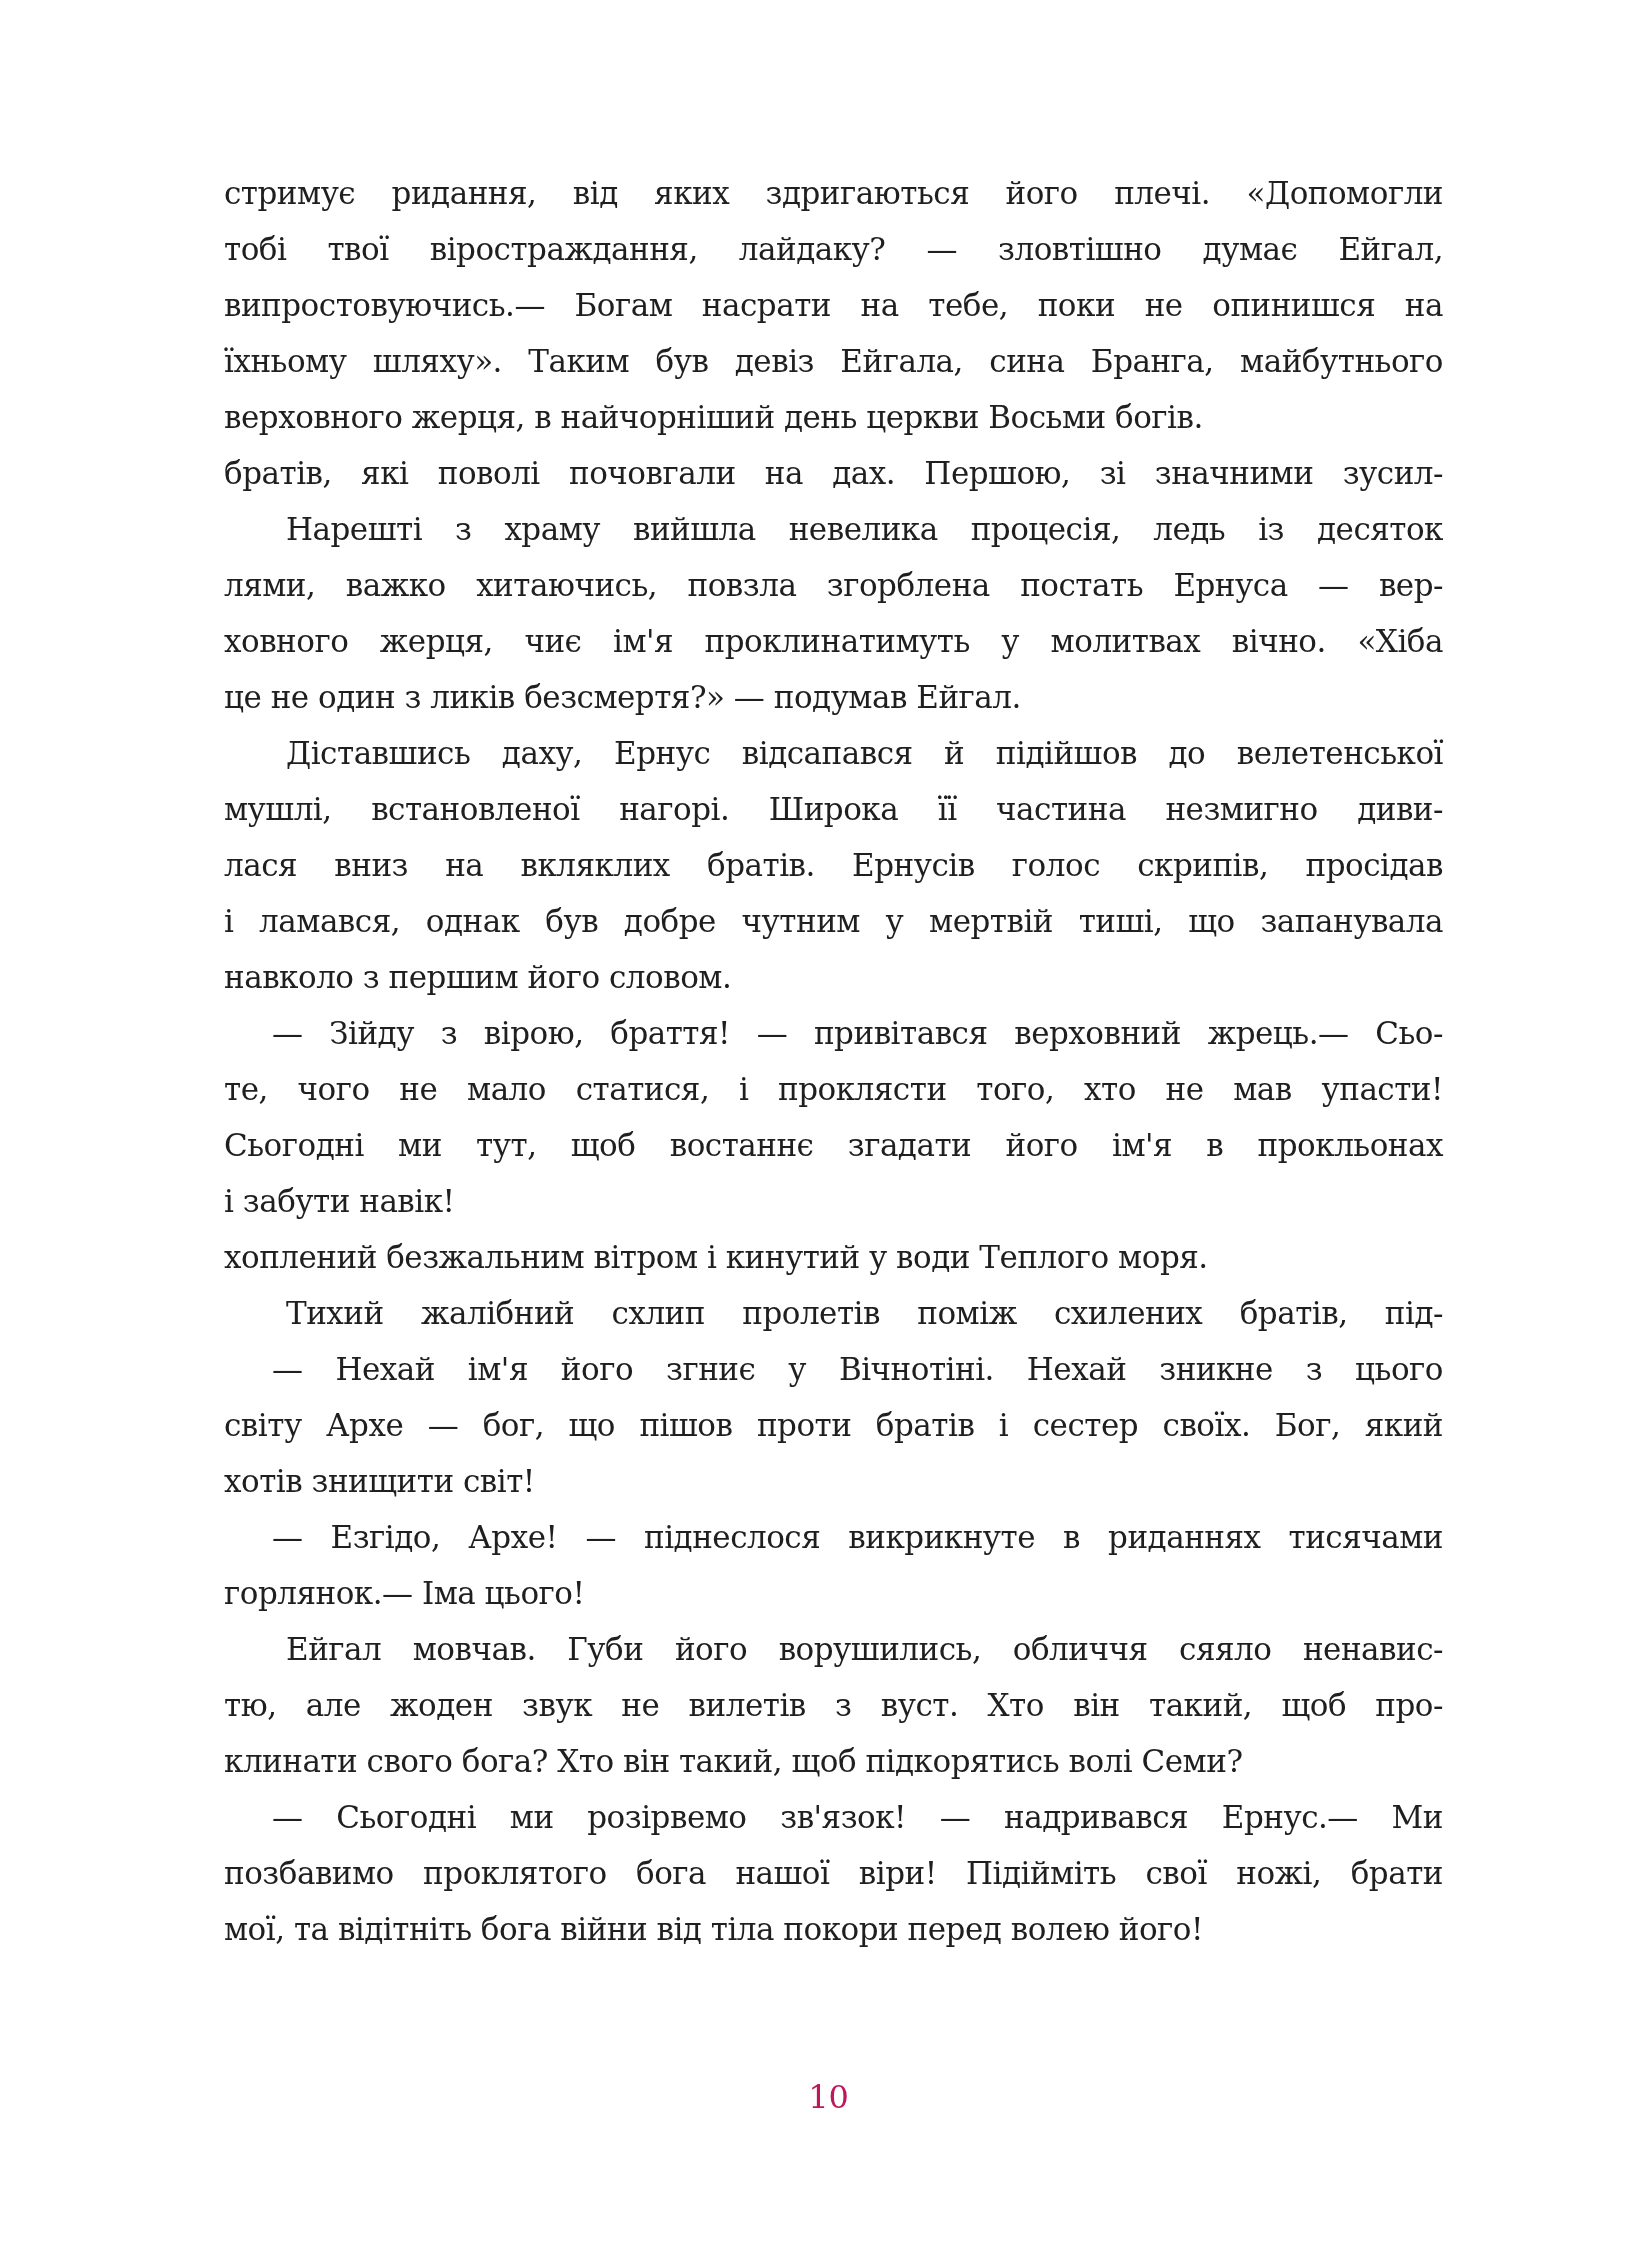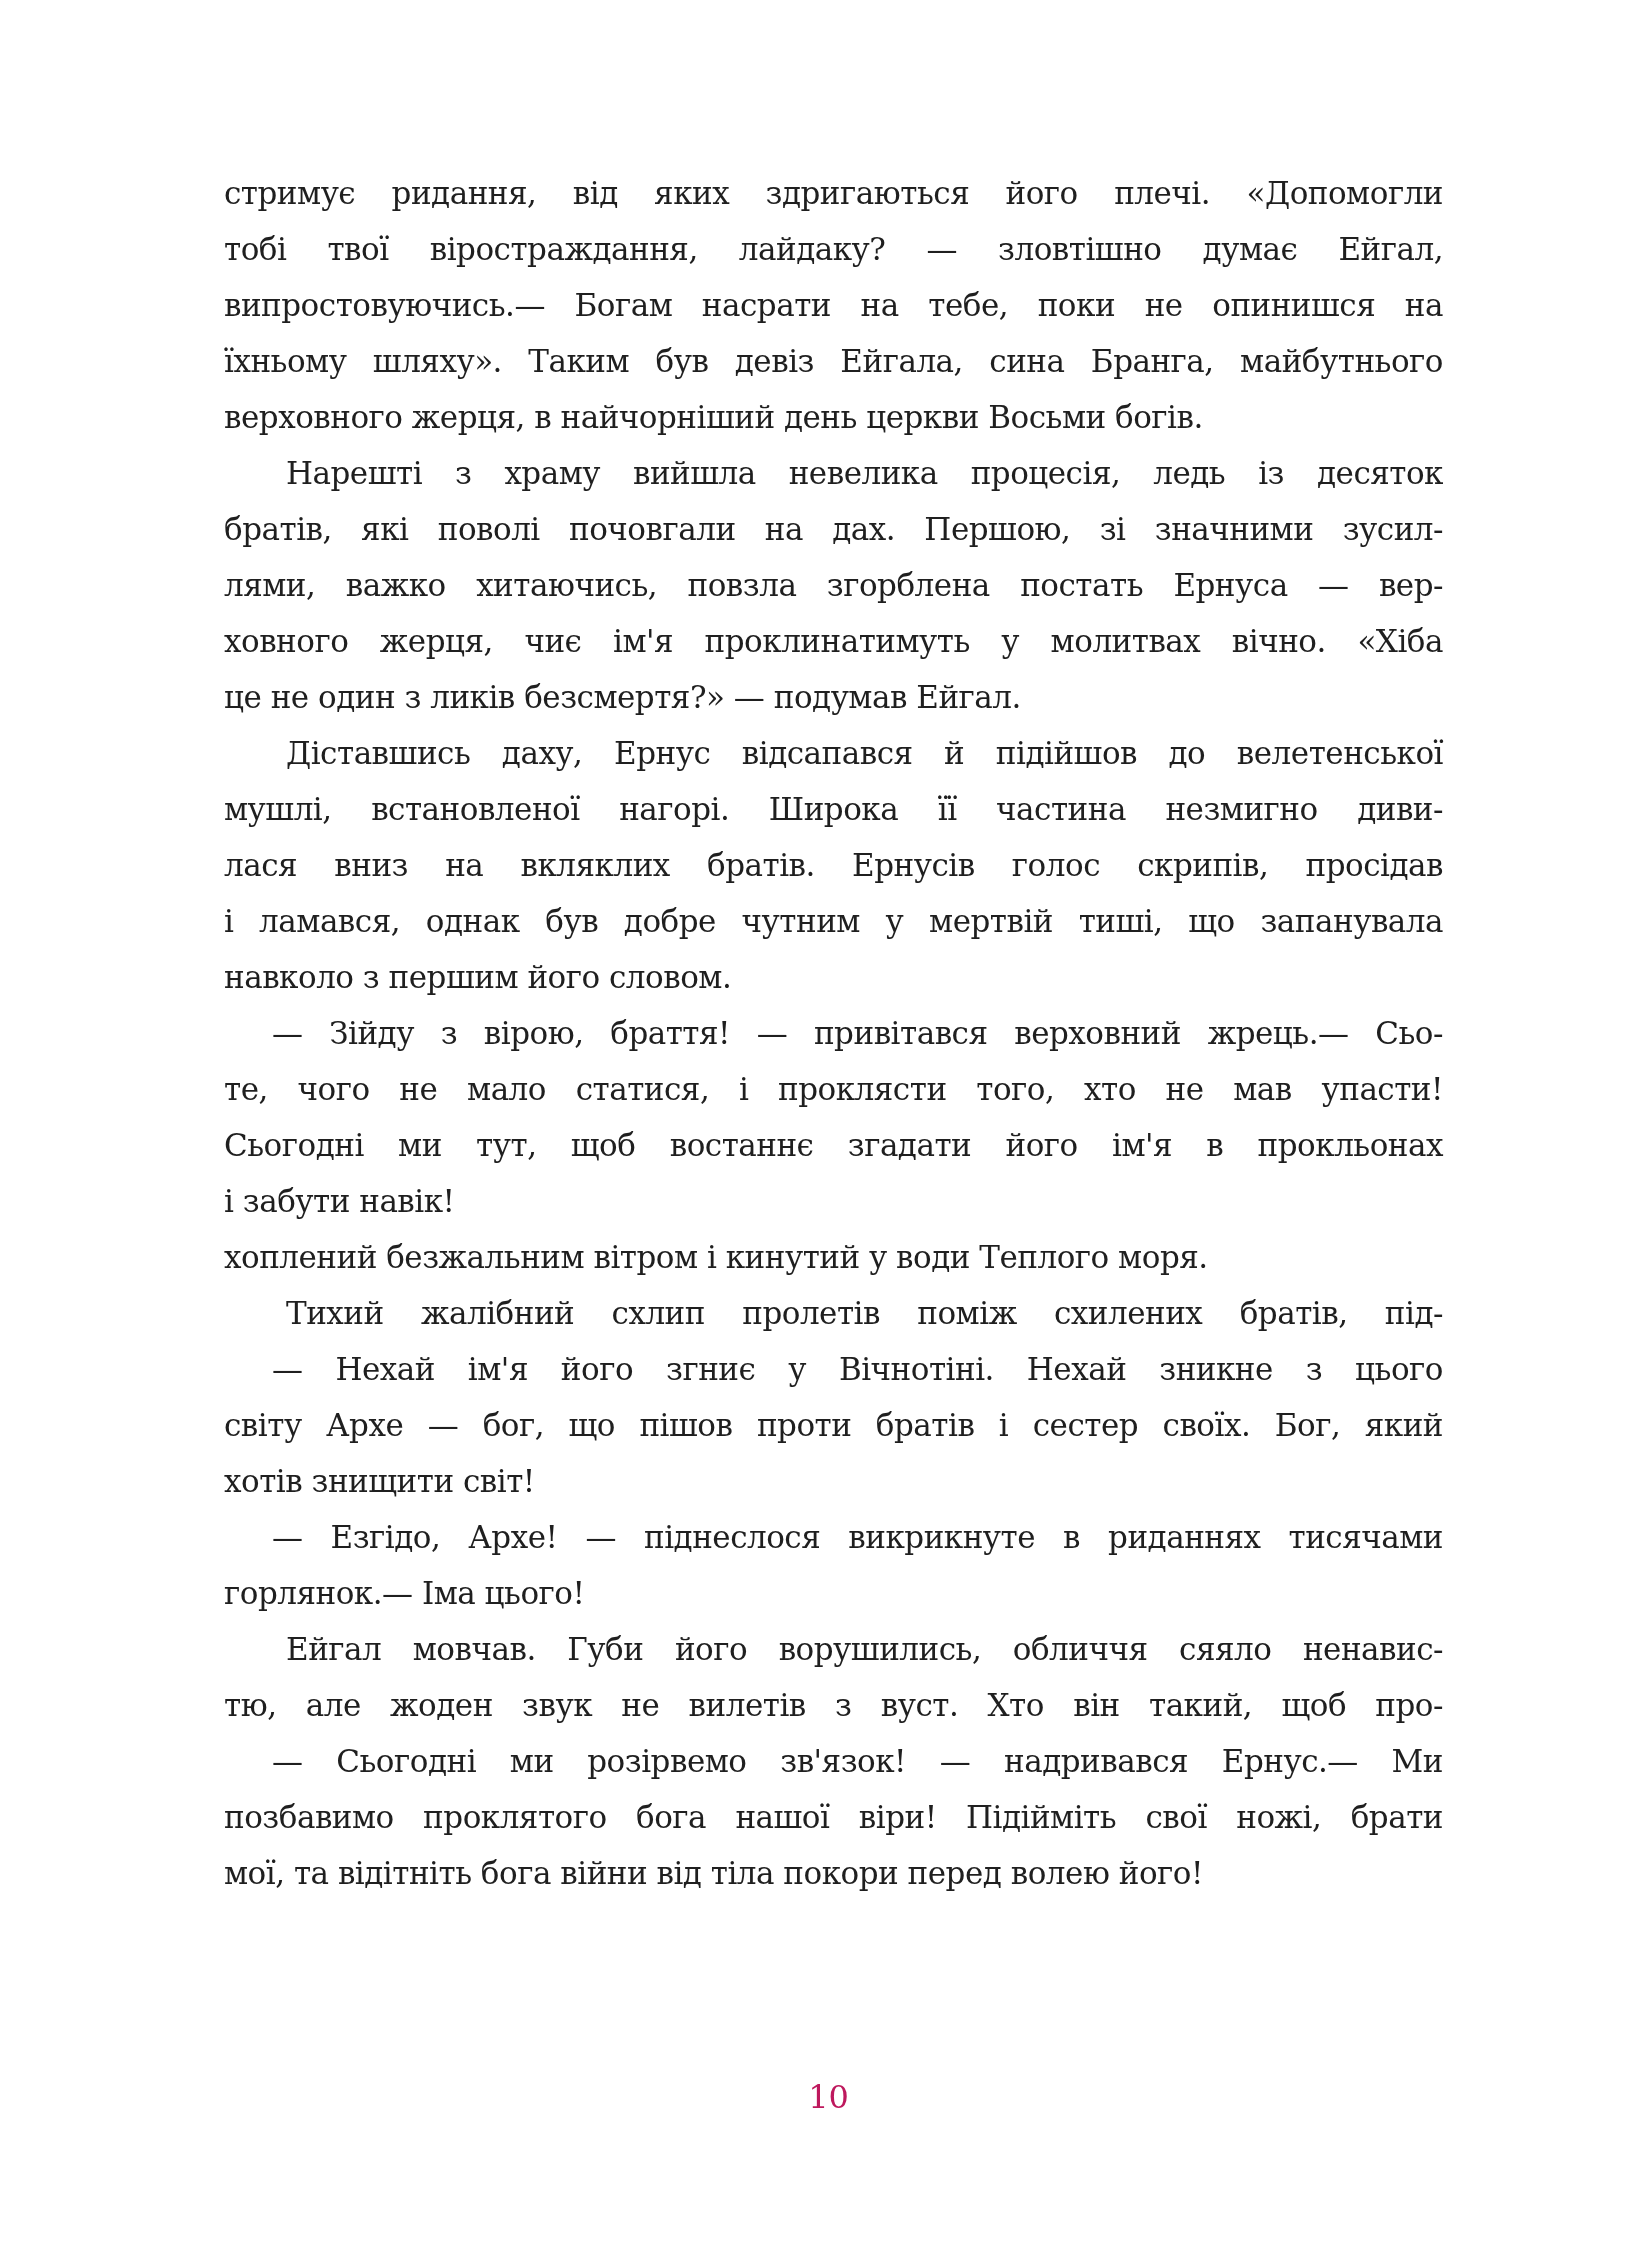--- a/index.html
+++ b/index.html
@@ -80,22 +80,22 @@
 
     <p class="para">
       <span class="line">стримує ридання, від яких здригаються його плечі. «Допомогли</span>
       <span class="line">тобі твої віростраждання, лайдаку? — зловтішно думає Ейгал,</span>
       <span class="line">випростовуючись.— Богам насрати на тебе, поки не опинишся на</span>
       <span class="line">їхньому шляху». Таким був девіз Ейгала, сина Бранга, майбутнього</span>
       <span class="line last">верховного жерця, в найчорніший день церкви Восьми богів.</span>
     </p>
 
     <p class="para">
+      <span class="line">братів, які поволі почовгали на дах. Першою, зі значними зусил-</span>
       <span class="line indent">Нарешті з храму вийшла невелика процесія, ледь із десяток</span>
-      <span class="line">братів, які поволі почовгали на дах. Першою, зі значними зусил-</span>
       <span class="line">лями, важко хитаючись, повзла згорблена постать Ернуса — вер-</span>
       <span class="line">ховного жерця, чиє ім'я проклинатимуть у молитвах вічно. «Хіба</span>
       <span class="line last">це не один з ликів безсмертя?» — подумав Ейгал.</span>
     </p>
 
     <p class="para">
       <span class="line indent">Діставшись даху, Ернус відсапався й підійшов до велетенської</span>
       <span class="line">мушлі, встановленої нагорі. Широка її частина незмигно диви-</span>
       <span class="line">лася вниз на вкляклих братів. Ернусів голос скрипів, просідав</span>
       <span class="line">і ламався, однак був добре чутним у мертвій тиші, що запанувала</span>
@@ -121,20 +121,21 @@
     </p>
 
     <p class="para">
       <span class="line dialogue-indent">— Езгідо, Архе! — піднеслося викрикнуте в риданнях тисячами</span>
       <span class="line last">горлянок.— Іма цього!</span>
     </p>
 
     <p class="para">
       <span class="line indent">Ейгал мовчав. Губи його ворушились, обличчя сяяло ненавис-</span>
       <span class="line">тю, але жоден звук не вилетів з вуст. Хто він такий, щоб про-</span>
+      <span class="line last">клинати свого бога? Хто він такий, щоб підкорятись волі Семи?</span>
     </p>
 
     <p class="para">
       <span class="line dialogue-indent">— Сьогодні ми розірвемо зв'язок! — надривався Ернус.— Ми</span>
       <span class="line">позбавимо проклятого бога нашої віри! Підійміть свої ножі, брати</span>
       <span class="line last">мої, та відітніть бога війни від тіла покори перед волею його!</span>
     </p>
 
   </div>
 

